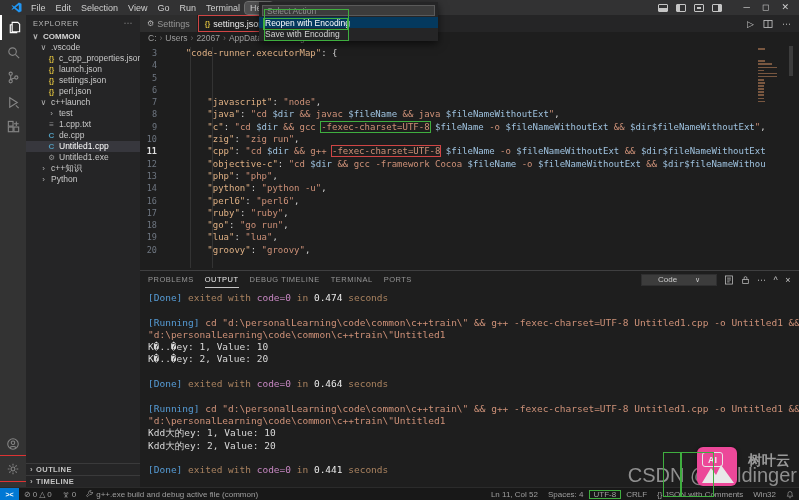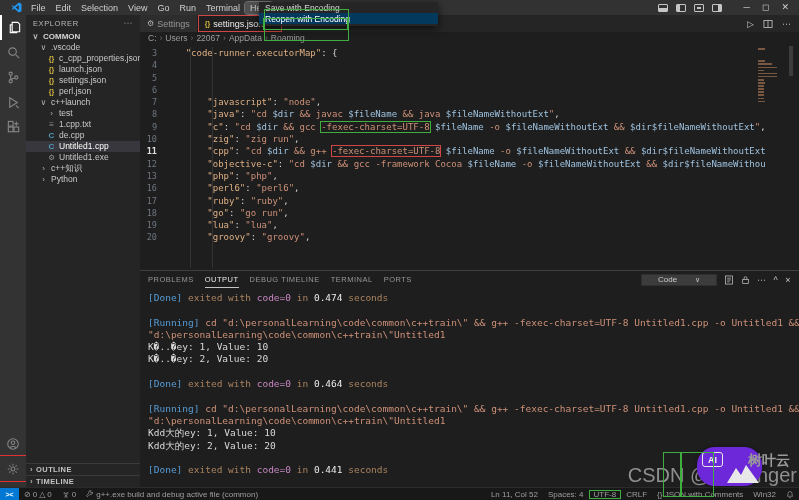--- a/index.html
+++ b/index.html
@@ -83,21 +83,21 @@
 
 .quickpick{position:absolute;left:259px;top:2px;width:179px;background:#252526;box-shadow:0 3px 8px rgba(0,0,0,.6);z-index:50;padding-bottom:2px}
 .qp-input{margin:3px 3px 1px 3px;height:11px;background:#3c3c3c;border:1px solid #5a5a5a;color:#8f8f8f;display:flex;align-items:center;padding:0 4px;font-size:8.5px}
 .qp-row{height:11px;display:flex;align-items:center;padding:0 6px;color:#d4d4d4;font-size:8.5px;white-space:nowrap}
 .qp-row.sel{background:#04395e;color:#fff}
 .qp-box{position:absolute;border:1px solid #3fae3f;pointer-events:none}
 
 .ann{position:absolute;pointer-events:none;z-index:60;border:1px solid}
 .ann.g{border-color:#3fae3f}
 .watermark{position:absolute;right:2px;bottom:13px;font-size:20px;color:#8f8f8f;z-index:40;letter-spacing:0;font-family:"Liberation Sans",sans-serif}
-.wlogo{position:absolute;left:697px;top:447px;width:65px;height:39px;background:#6d28d9;border-radius:18px;z-index:45;box-shadow:0 0 4px rgba(0,0,0,.4)}
+.wlogo{position:absolute;left:697px;top:447px;width:40px;height:39px;background:#ec4899;border-radius:6px;z-index:45;box-shadow:0 0 4px rgba(0,0,0,.4)}
 .wlogo .ai{position:absolute;left:5px;top:5px;width:21px;height:15px;border:1.5px solid #e8e8e8;border-radius:3px;color:#f0f0f0;font-weight:bold;font-size:9px;display:flex;align-items:center;justify-content:center}
 .wlogo svg{position:absolute;right:3px;bottom:3px}
 .wcaption{position:absolute;left:748px;top:452px;font-size:14px;color:#9a9a9a;font-weight:bold;z-index:45}
 </style>
 </head>
 <body>
 
 <div class="titlebar">
   <svg class="vscode-logo" viewBox="0 0 16 16">
       <path fill="#2196f3" d="M11.5 0.8 L4.6 6.7 L1.8 4.6 L0.7 5.1 L3.3 8 L0.7 10.9 L1.8 11.4 L4.6 9.3 L11.5 15.2 L15.3 13.4 L15.3 2.6 Z M11.4 4.3 L11.4 11.7 L6.6 8 Z"></path>
@@ -301,20 +301,21 @@
           <div class="code-line"><span class="gutter">4</span><span class="codetxt"></span></div>
           <div class="code-line"><span class="gutter">5</span><span class="codetxt"></span></div>
           <div class="code-line"><span class="gutter">6</span><span class="codetxt"></span></div>
           <div class="code-line"><span class="gutter">7</span><span class="codetxt"><span class="tk-p">        </span><span class="tk-k">"javascript"</span><span class="tk-p">: </span><span class="tk-s">"node"</span><span class="tk-p">,</span></span></div>
           <div class="code-line"><span class="gutter">8</span><span class="codetxt"><span class="tk-p">        </span><span class="tk-k">"java"</span><span class="tk-p">: </span><span class="tk-s">"cd </span><span class="tk-v">$dir</span><span class="tk-s"> &amp;&amp; javac </span><span class="tk-v">$fileName</span><span class="tk-s"> &amp;&amp; java </span><span class="tk-v">$fileNameWithoutExt</span><span class="tk-s">"</span><span class="tk-p">,</span></span></div>
           <div class="code-line"><span class="gutter">9</span><span class="codetxt"><span class="tk-p">        </span><span class="tk-k">"c"</span><span class="tk-p">: </span><span class="tk-s">"cd </span><span class="tk-v">$dir</span><span class="tk-s"> &amp;&amp; gcc </span><span class="tk-gb">-fexec-charset=UTF-8</span><span class="tk-s"> </span><span class="tk-v">$fileName</span><span class="tk-s"> -o </span><span class="tk-v">$fileNameWithoutExt</span><span class="tk-s"> &amp;&amp; </span><span class="tk-v">$dir$fileNameWithoutExt</span><span class="tk-s">"</span><span class="tk-p">,</span></span></div>
           <div class="code-line"><span class="gutter">10</span><span class="codetxt"><span class="tk-p">        </span><span class="tk-k">"zig"</span><span class="tk-p">: </span><span class="tk-s">"zig run"</span><span class="tk-p">,</span></span></div>
           <div class="code-line"><span class="gutter cur">11</span><span class="codetxt"><span class="tk-p">        </span><span class="tk-k">"cpp"</span><span class="tk-p">: </span><span class="tk-s">"cd </span><span class="tk-v">$dir</span><span class="tk-s"> &amp;&amp; g++ </span><span class="tk-rb">-fexec-charset=UTF-8</span><span class="tk-s"> </span><span class="tk-v">$fileName</span><span class="tk-s"> -o </span><span class="tk-v">$fileNameWithoutExt</span><span class="tk-s"> &amp;&amp; </span><span class="tk-v">$dir$fileNameWithoutExt</span></span></div>
           <div class="code-line"><span class="gutter">12</span><span class="codetxt"><span class="tk-p">        </span><span class="tk-k">"objective-c"</span><span class="tk-p">: </span><span class="tk-s">"cd </span><span class="tk-v">$dir</span><span class="tk-s"> &amp;&amp; gcc -framework Cocoa </span><span class="tk-v">$fileName</span><span class="tk-s"> -o </span><span class="tk-v">$fileNameWithoutExt</span><span class="tk-s"> &amp;&amp; </span><span class="tk-v">$dir$fileNameWithou</span></span></div>
           <div class="code-line"><span class="gutter">13</span><span class="codetxt"><span class="tk-p">        </span><span class="tk-k">"php"</span><span class="tk-p">: </span><span class="tk-s">"php"</span><span class="tk-p">,</span></span></div>
+          <div class="code-line"><span class="gutter">14</span><span class="codetxt"><span class="tk-p">        </span><span class="tk-k">"python"</span><span class="tk-p">: </span><span class="tk-s">"python -u"</span><span class="tk-p">,</span></span></div>
           <div class="code-line"><span class="gutter">16</span><span class="codetxt"><span class="tk-p">        </span><span class="tk-k">"perl6"</span><span class="tk-p">: </span><span class="tk-s">"perl6"</span><span class="tk-p">,</span></span></div>
           <div class="code-line"><span class="gutter">17</span><span class="codetxt"><span class="tk-p">        </span><span class="tk-k">"ruby"</span><span class="tk-p">: </span><span class="tk-s">"ruby"</span><span class="tk-p">,</span></span></div>
           <div class="code-line"><span class="gutter">18</span><span class="codetxt"><span class="tk-p">        </span><span class="tk-k">"go"</span><span class="tk-p">: </span><span class="tk-s">"go run"</span><span class="tk-p">,</span></span></div>
           <div class="code-line"><span class="gutter">19</span><span class="codetxt"><span class="tk-p">        </span><span class="tk-k">"lua"</span><span class="tk-p">: </span><span class="tk-s">"lua"</span><span class="tk-p">,</span></span></div>
           <div class="code-line"><span class="gutter">20</span><span class="codetxt"><span class="tk-p">        </span><span class="tk-k">"groovy"</span><span class="tk-p">: </span><span class="tk-s">"groovy"</span><span class="tk-p">,</span></span></div>
         </div>
       <div class="minimap" id="minimap">
           <div class="mm-bar" style="width: 7.44px; opacity: 0.85;"></div>
           <div class="mm-bar" style="width: 2px; opacity: 0;"></div>
           <div class="mm-bar" style="width: 2px; opacity: 0;"></div>
@@ -409,23 +410,24 @@
       </div>
     <div class="sb-item">
       <svg width="8" height="9" viewBox="0 0 16 16">
           <path d="M8 2 a4 4 0 0 1 4 4 v3 l1.5 2.5 h-11 L4 9 V6 a4 4 0 0 1 4-4 Z M6.5 13.5 a1.5 1.5 0 0 0 3 0" fill="none" stroke="#9f9f9f" stroke-width="1.3"></path>
         </svg>
     </div>
   </div>
 </div>
 
 <div class="quickpick">
+  <div class="qp-input">Select Action</div>
   <div id="qp-list">
+      <div class="qp-row sel">Reopen with Encoding</div>
       <div class="qp-row">Save with Encoding</div>
-      <div class="qp-row sel">Reopen with Encoding</div>
     </div>
   <div class="qp-box" style="left:5px;top:7px;width:85px;height:32px"></div>
   <div class="qp-box" style="left:4px;top:16px;width:85px;height:12px"></div>
 </div>
 
 <div class="watermark">CSDN @Goldinger</div>
 <div class="wlogo">
   <div class="ai">AI</div>
   <svg width="32" height="20" viewBox="0 0 32 20">
       <path d="M0 20 L9 5 L14 12 L19 2 L32 20 Z" fill="#e8e8e8"></path>

